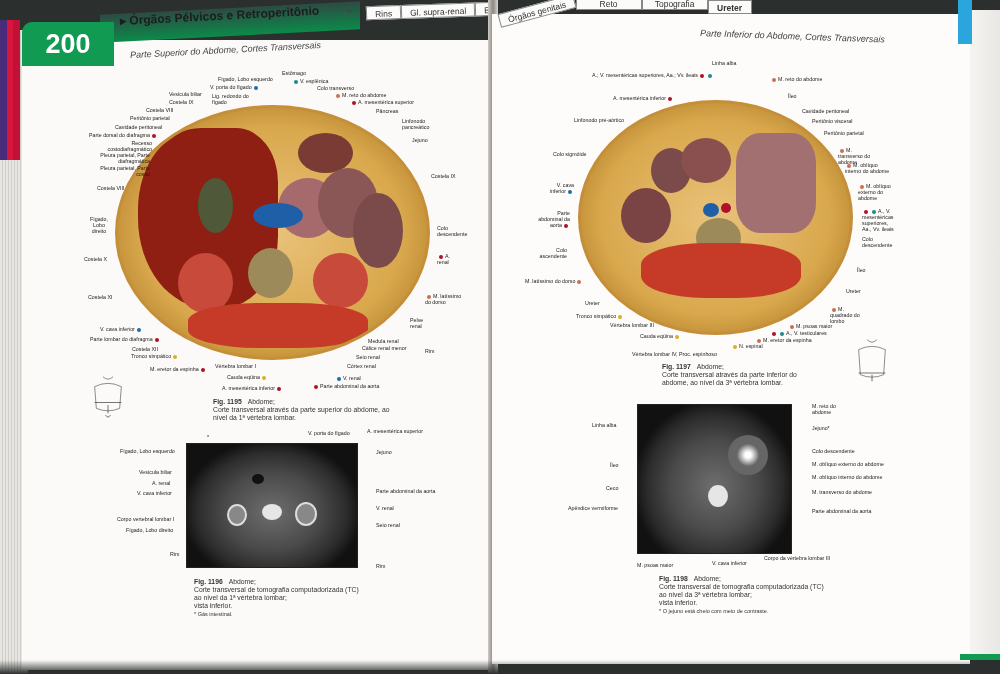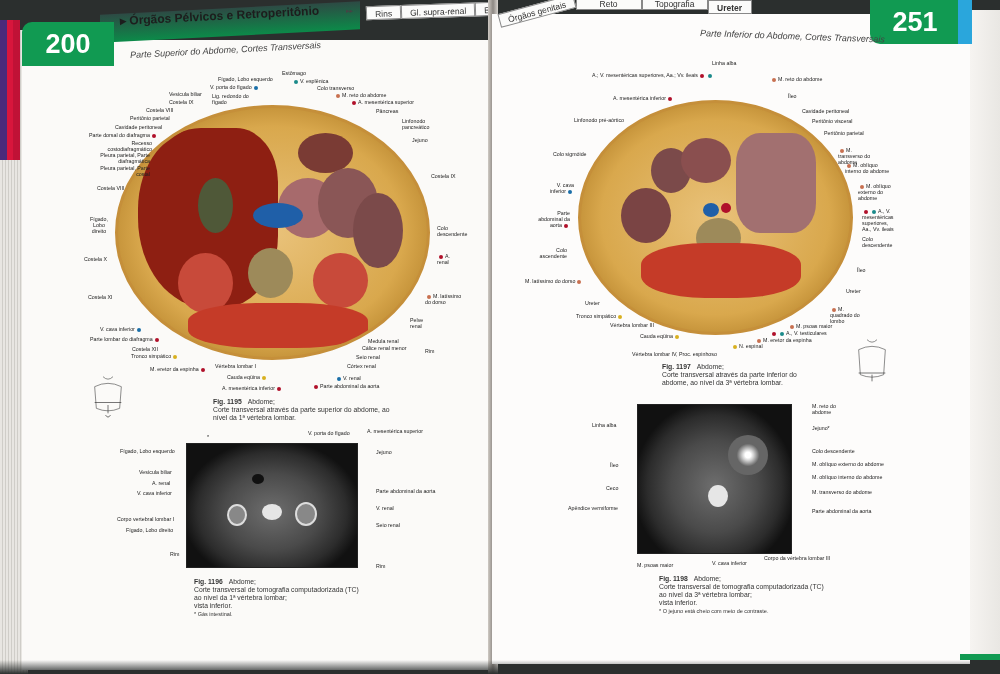--- a/index.html
+++ b/index.html
@@ -166,21 +166,20 @@
     <span class="figno">Fig. 1196</span><span>Abdome;</span><br>
     <span>Corte transversal de tomografia computadorizada (TC)</span><br>
     <span>ao nível da 1ª vértebra lombar;</span><br>
     <span>vista inferior.</span><br>
     <span style="font-size:5.5px">* Gás intestinal.</span>
   </div>
 
   <div class="spine"></div>
 
   <div class="page page-right" style="top:14px;height:650px;"></div>
-  <div class="pnum pnum-right">251</div>
   <div style="position:absolute;left:958px;top:0;width:14px;height:44px;background:#2aa6dc;"></div>
   <div class="sub-title sub-right">Parte Inferior do Abdome, Cortes Transversais</div>
 
   <div class="tabs tabs-right" style="left:498px;top:-4px;">
     <div class="tab" style="transform:rotate(-15deg);margin-top:8px;">Órgãos genitais</div>
     <div class="tab" style="width:66px;text-align:center;">Reto</div>
     <div class="tab" style="width:66px;text-align:center;">Topografia</div>
     <div class="tab active" style="width:44px;text-align:center;margin-top:4px;">Ureter</div>
   </div>
 

